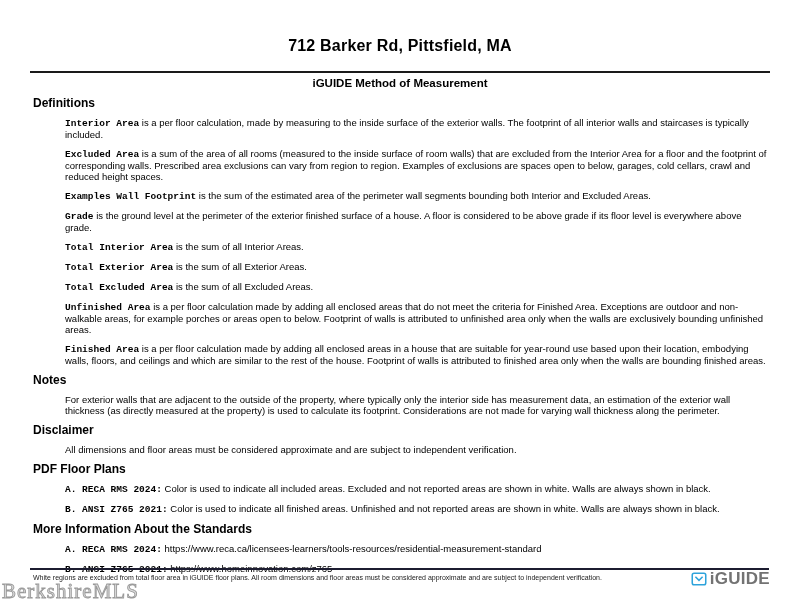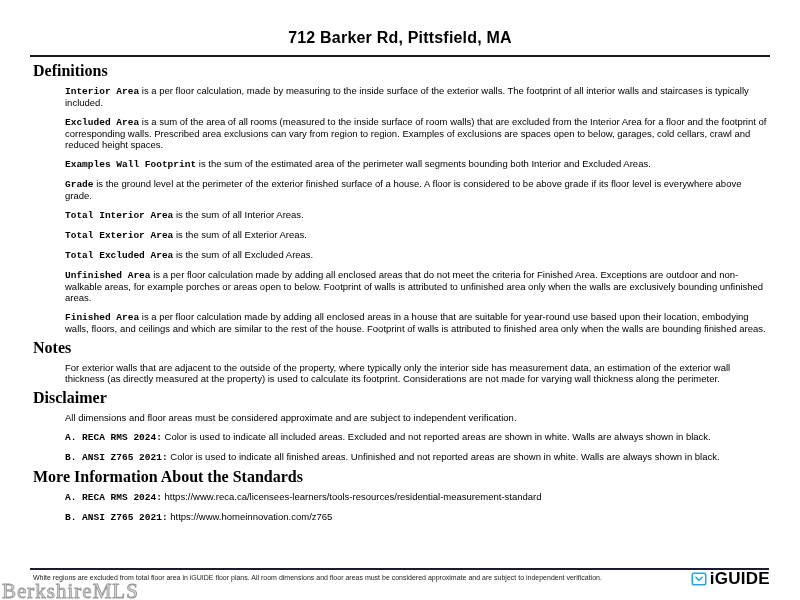--- a/index.html
+++ b/index.html
@@ -6,44 +6,43 @@
   .page {
     position: relative;
     width: 800px;
     height: 600px;
     background: #ffffff;
     color: #000000;
     font-family: "Liberation Sans", sans-serif;
     overflow: hidden;
   }
   .title {
-    margin: 8px;
+    margin: 16px;
     padding-top: 21px;
     text-align: center;
     font-size: 16px;
     font-weight: bold;
     letter-spacing: 0.2px;
   }
   .rule {
     height: 2px;
     background: #1a1a1a;
     margin: 8px 30px 0 30px;
   }
   .subtitle {
     margin: 4px 0 0 0;
     text-align: center;
     font-size: 11.5px;
     font-weight: bold;
   }
   .section-heading {
     margin: 8px 30px 0 33px;
-    font-size: 16px;
+    font-size: 12px;
     font-weight: bold;
     line-height: 12px;
-    font-family: Liberation Serif, serif;
   }
   .para {
     margin: 8px 30px 0 65px;
     font-size: 9.5px;
     line-height: 11px;
   }
   .para b { font-weight: bold; font-family: Liberation Mono, monospace; }
   .footer-rule {
     position: absolute;
     left: 30px;
@@ -59,21 +58,21 @@
     font-size: 7px;
     color: #1a1a1a;
   }
   .logo {
     position: absolute;
     right: 30px;
     top: 570px;
     display: flex;
     align-items: center;
     gap: 2px;
-    color: #000000;
+    color: #737373;
   }
   .logo-text {
     font-size: 17px;
     font-weight: bold;
     letter-spacing: 0.3px;
     line-height: 18px;
   }
   .watermark {
     position: absolute;
     left: 2px;
@@ -85,39 +84,41 @@
     -webkit-text-stroke: 0.9px #9a9a9a;
   }
 </style>
 </head>
 <body>
 
 <div class="page">
 
   <div class="title">712 Barker Rd, Pittsfield, MA</div>
   <div class="rule"></div>
+  <div class="subtitle">iGUIDE Method of Measurement</div>
 
   <div class="section-heading">Definitions</div>
 
   <p class="para"><b>Interior Area</b> <span>is a per floor calculation, made by measuring to the inside surface of the exterior walls. The footprint of all interior walls and staircases is typically included.</span></p>
   <p class="para"><b>Excluded Area</b> <span>is a sum of the area of all rooms (measured to the inside surface of room walls) that are excluded from the Interior Area for a floor and the footprint of corresponding walls. Prescribed area exclusions can vary from region to region. Examples of exclusions are spaces open to below, garages, cold cellars, crawl and reduced height spaces.</span></p>
   <p class="para"><b>Examples Wall Footprint</b> <span>is the sum of the estimated area of the perimeter wall segments bounding both Interior and Excluded Areas.</span></p>
   <p class="para"><b>Grade</b> <span>is the ground level at the perimeter of the exterior finished surface of a house. A floor is considered to be above grade if its floor level is everywhere above grade.</span></p>
   <p class="para"><b>Total Interior Area</b> <span>is the sum of all Interior Areas.</span></p>
   <p class="para"><b>Total Exterior Area</b> <span>is the sum of all Exterior Areas.</span></p>
   <p class="para"><b>Total Excluded Area</b> <span>is the sum of all Excluded Areas.</span></p>
   <p class="para"><b>Unfinished Area</b> <span>is a per floor calculation made by adding all enclosed areas that do not meet the criteria for Finished Area. Exceptions are outdoor and non-walkable areas, for example porches or areas open to below. Footprint of walls is attributed to unfinished area only when the walls are exclusively bounding unfinished areas.</span></p>
   <p class="para"><b>Finished Area</b> <span>is a per floor calculation made by adding all enclosed areas in a house that are suitable for year-round use based upon their location, embodying walls, floors, and ceilings and which are similar to the rest of the house. Footprint of walls is attributed to finished area only when the walls are bounding finished areas.</span></p>
 
   <div class="section-heading">Notes</div>
   <p class="para">For exterior walls that are adjacent to the outside of the property, where typically only the interior side has measurement data, an estimation of the exterior wall thickness (as directly measured at the property) is used to calculate its footprint. Considerations are not made for varying wall thickness along the perimeter.</p>
 
   <div class="section-heading">Disclaimer</div>
   <p class="para">All dimensions and floor areas must be considered approximate and are subject to independent verification.</p>
 
+  <div class="section-heading">PDF Floor Plans</div>
   <p class="para"><b>A. RECA RMS 2024:</b> <span>Color is used to indicate all included areas. Excluded and not reported areas are shown in white. Walls are always shown in black.</span></p>
   <p class="para"><b>B. ANSI Z765 2021:</b> <span>Color is used to indicate all finished areas. Unfinished and not reported areas are shown in white. Walls are always shown in black.</span></p>
 
   <div class="section-heading">More Information About the Standards</div>
   <p class="para"><b>A. RECA RMS 2024:</b> <span>https://www.reca.ca/licensees-learners/tools-resources/residential-measurement-standard</span></p>
   <p class="para"><b>B. ANSI Z765 2021:</b> <span>https://www.homeinnovation.com/z765</span></p>
 
   <div class="footer-rule"></div>
   <div class="footer-note">White regions are excluded from total floor area in iGUIDE floor plans. All room dimensions and floor areas must be considered approximate and are subject to independent verification.</div>
 

